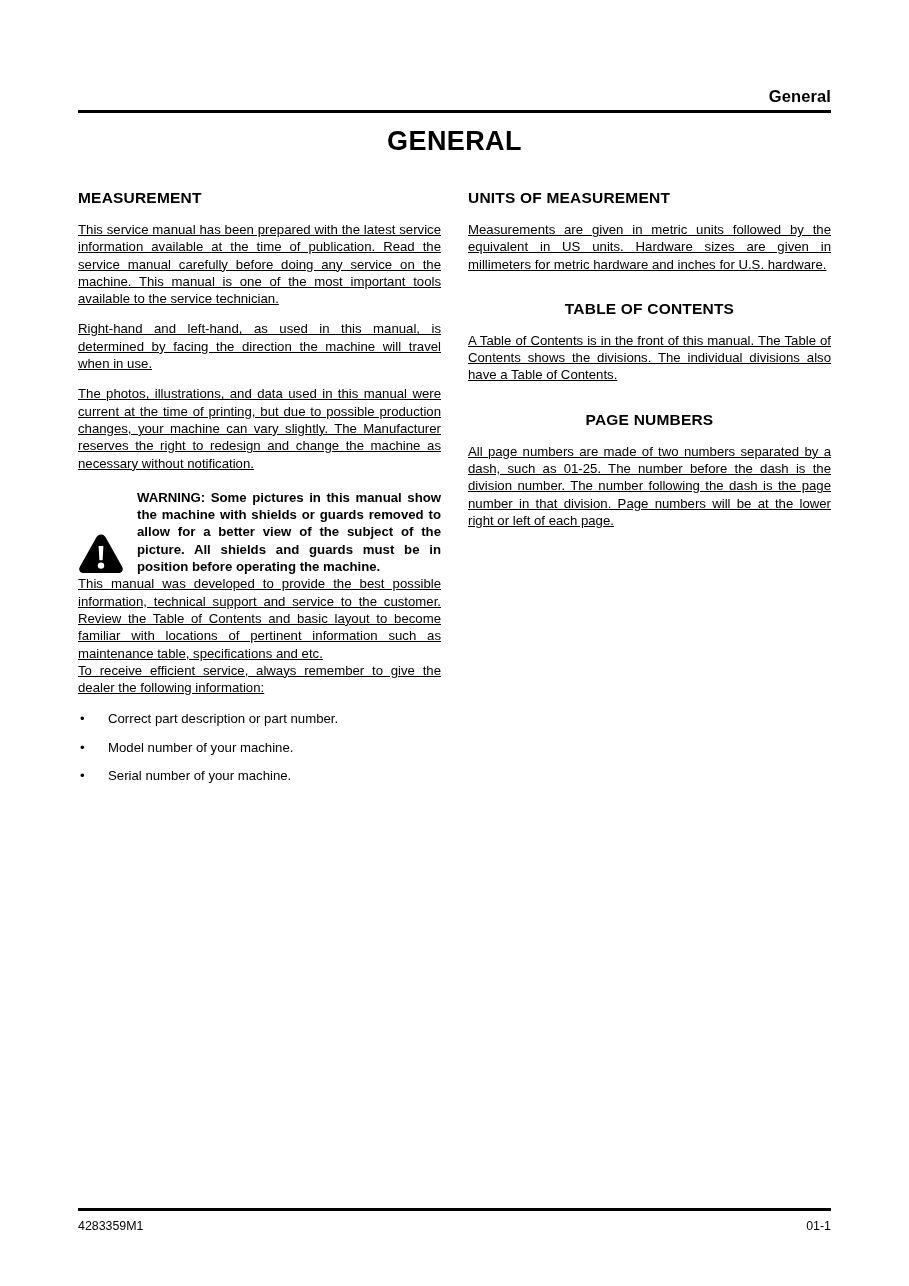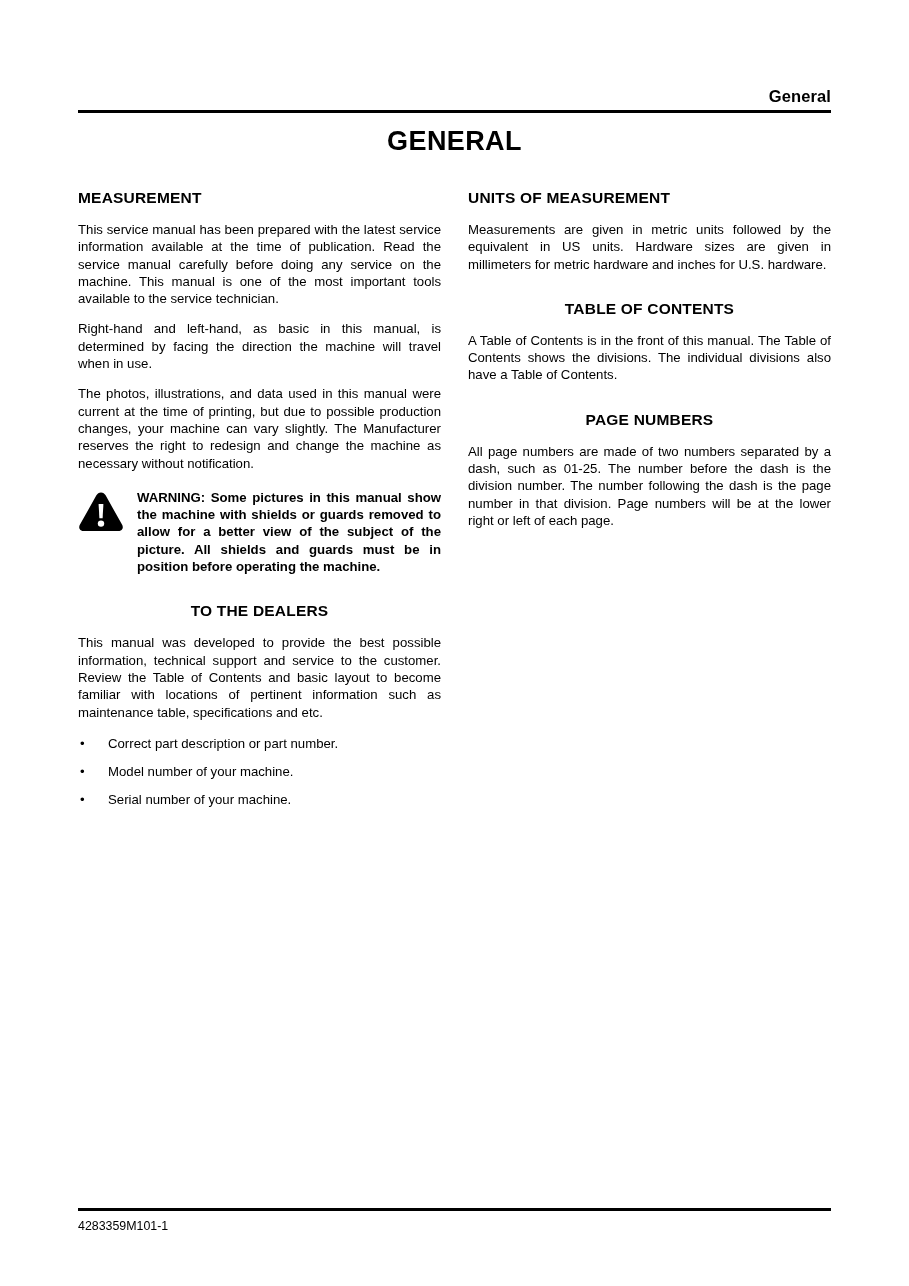--- a/index.html
+++ b/index.html
@@ -78,29 +78,30 @@
     margin-top: 26px;
     text-align: center;
   }
 
   p.body-text {
     font-size: 13.2px;
     line-height: 17.3px;
     text-align: justify;
     margin: 0 0 13px 0;
     hyphens: none;
+    text-decoration: underline;
   }
   p.body-text.last {
     margin-bottom: 0;
   }
 
   
   .warning-block {
     display: flex;
-    align-items: flex-start;
+    align-items: flex-end;
     margin-top: 17px;
   }
   .warning-icon {
     flex: 0 0 auto;
     width: 46px;
     height: 42px;
     margin-top: 2px;
     margin-right: 13px;
   }
   .warning-icon svg {
@@ -147,21 +148,21 @@
     width: 753px;
   }
   .footer-rule {
     border-top: 3px solid #000000;
     width: 100%;
     height: 0;
     margin-bottom: 7px;
   }
   .footer-row {
     display: flex;
-    justify-content: flex-start;
+    justify-content: space-between;
     font-size: 12.4px;
     line-height: 16px;
   }
 </style>
 </head>
 <body>
 
 <div class="page">
 
   <div class="page-header">
@@ -172,40 +173,40 @@
   <div class="doc-title">GENERAL</div>
 
   <div class="columns">
 
     <div class="col">
 
       <h2 class="section-heading">MEASUREMENT</h2>
 
       <p class="body-text">This service manual has been prepared with the latest service information available at the time of publication. Read the service manual carefully before doing any service on the machine. This manual is one of the most important tools available to the service technician.</p>
 
-      <p class="body-text">Right-hand and left-hand, as basic in this manual, is determined by facing the direction the machine will travel when in use.</p>
+      <p class="body-text">Right-hand and left-hand, as used in this manual, is determined by facing the direction the machine will travel when in use.</p>
 
       <p class="body-text last">The photos, illustrations, and data used in this manual were current at the time of printing, but due to possible production changes, your machine can vary slightly. The Manufacturer reserves the right to redesign and change the machine as necessary without notification.</p>
 
       <div class="warning-block">
         <span class="warning-icon">
           <svg viewBox="0 0 46 42" xmlns="http://www.w3.org/2000/svg" aria-hidden="true">
             <path d="M23 1.5 C25.1 1.5 26.6 2.6 27.6 4.3 L44.0 33.6 C44.9 35.2 45.1 36.6 44.3 38.0 C43.5 39.4 42.1 40.0 40.3 40.0 L5.7 40.0 C3.9 40.0 2.5 39.4 1.7 38.0 C0.9 36.6 1.1 35.2 2.0 33.6 L18.4 4.3 C19.4 2.6 20.9 1.5 23 1.5 Z" fill="#000000"></path>
             <path d="M20.6 13.0 L25.4 13.0 L24.6 27.2 L21.4 27.2 Z" fill="#ffffff"></path>
             <circle cx="23" cy="32.6" r="3.2" fill="#ffffff"></circle>
           </svg>
         </span>
         <p class="warning-text">WARNING: Some pictures in this manual show the machine with shields or guards removed to allow for a better view of the subject of the picture. All shields and guards must be in position before operating the machine.</p>
       </div>
 
-      <h2 class="section-heading spaced-top">TO THE DEALERS</h2>
 
       <p class="body-text last">This manual was developed to provide the best possible information, technical support and service to the customer. Review the Table of Contents and basic layout to become familiar with locations of pertinent information such as maintenance table, specifications and etc.</p>
 
 
+      <p class="body-text last">To receive efficient service, always remember to give the dealer the following information:</p>
 
       <ul class="bullet-list">
         <li>
           <span class="bullet-mark">•</span>
           <span>Correct part description or part number.</span>
         </li>
         <li>
           <span class="bullet-mark">•</span>
           <span>Model number of your machine.</span>
         </li>

